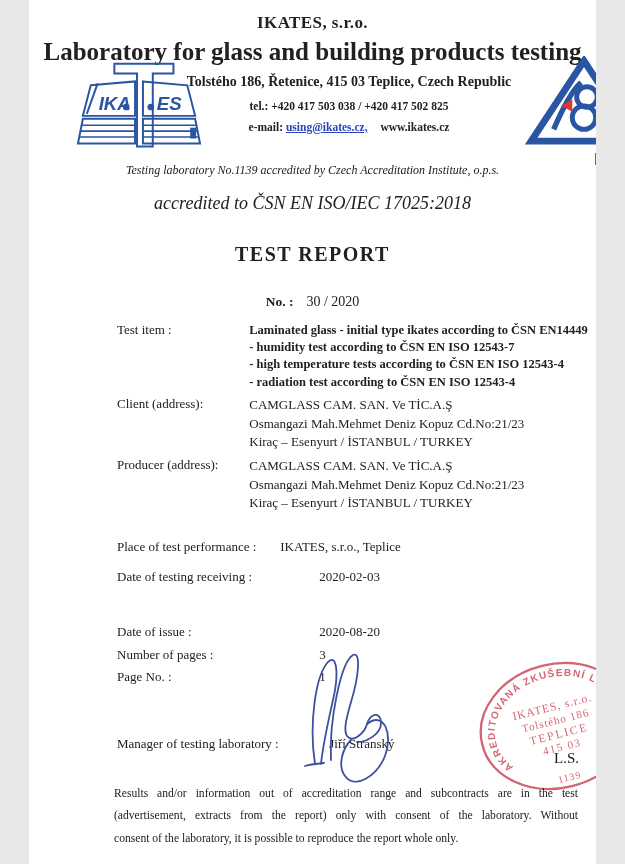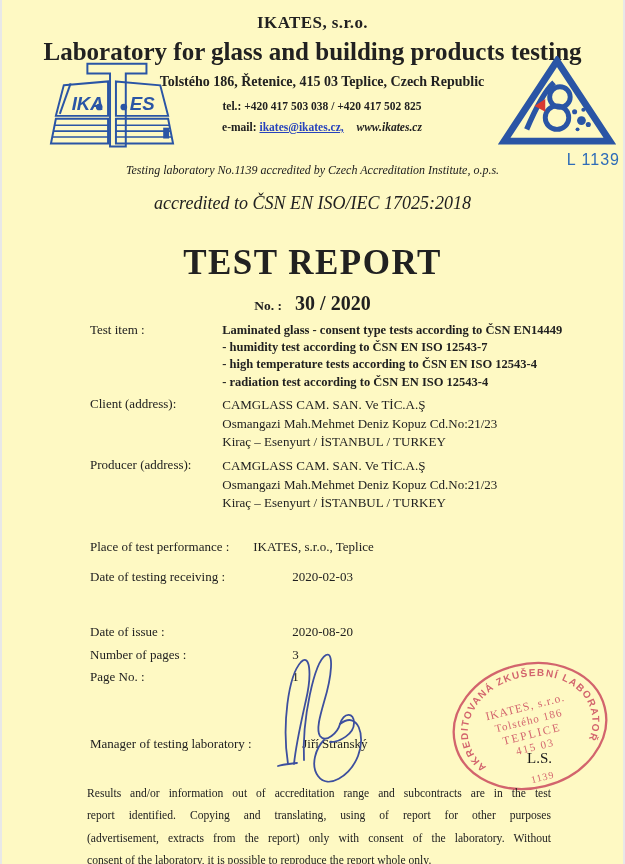--- a/index.html
+++ b/index.html
@@ -1,45 +1,45 @@
 <!DOCTYPE html>
 <html><head>
 <meta charset="utf-8">
 <style>
   * { margin:0; padding:0; box-sizing:border-box; }
   body { background:#e8e8e8; font-family:"Liberation Serif", serif; }
   .page {
-    position:relative; width:621px; height:864px; margin:0 auto;
-    background:#fef9c3; color:#212121; overflow:hidden;
+    position:relative; width:567px; height:864px; margin:0 auto;
+    background:#ffffff; color:#212121; overflow:hidden;
     font-family:"Liberation Serif", serif;
   }
   .center { position:absolute; left:0; right:0; text-align:center; }
 
   
   .company   { top:13px;  font-size:17px; font-weight:bold; letter-spacing:.4px; }
   .subtitle  { top:38px;  font-size:25px; font-weight:bold; }
   .contact   { position:absolute; left:150px; top:74px; width:340px; text-align:center; font-weight:bold; }
   .contact-addr { font-size:14px; }
   .contact-tel  { font-size:11.5px; margin-top:10px; }
   .contact-mail { font-size:11.5px; margin-top:9px; }
   .email-link { color:#2743bd; text-decoration:underline; cursor:pointer; }
-  .website { margin-left:10px;font-style:italic; }
+  .website { margin-left:10px; }
 
   .logo-left  { position:absolute; left:46px; top:60px; }
   .logo-right { position:absolute; left:492px; top:56px; width:126px; text-align:right; }
   .cia-label  { color:#2e6cb8; font-family:"Liberation Sans", sans-serif; font-size:16px;
                 letter-spacing:1px; margin-top:1px; }
 
   .accr1 { top:163px; font-style:italic; font-size:12px; }
   .accr2 { top:193px; font-style:italic; font-size:18px; }
 
-  .title { top:243px; font-size:35px; font-weight:bold; letter-spacing:1.5px; }
+  .title { top:243px; font-size:20px; font-weight:bold; letter-spacing:1.5px; }
   .repno { top:292px; }
   .no-label { font-size:13.5px; font-weight:bold; }
-  .no-value { font-size:20px; font-weight:bold; margin-left:9px; }
+  .no-value { font-size:14px; font-weight:normal; margin-left:9px; }
 
   
   .row { position:absolute; left:88px; font-size:13px; }
   .lbl { display:inline-block; vertical-align:top; white-space:nowrap; width:129px; }
   .lbl-place   { width:160px; }
   .lbl-date    { width:199px; }
   .lbl-manager { width:209px; }
   .val { display:inline-block; vertical-align:top; white-space:nowrap; }
   .val-lines div { line-height:18.5px; }
   .bold-lines div { font-weight:bold; font-size:12.5px; line-height:17.2px; }
@@ -60,21 +60,21 @@
 <div class="page">
 
   <div class="center company">IKATES, s.r.o.</div>
   <div class="center subtitle">Laboratory for glass and building products testing</div>
 
   <div class="contact">
     <div class="contact-addr">Tolstého 186, Řetenice, 415 03 Teplice, Czech Republic</div>
     <div class="contact-tel">tel.: +420 417 503 038 / +420 417 502 825</div>
     <div class="contact-mail">
       <span>e-mail:</span>
-      <span class="email-link">ikates@ikates.cz,</span>
+      <span class="email-link">using@ikates.cz,</span>
       <span class="website">www.ikates.cz</span>
     </div>
   </div>
 
   <svg class="logo-left" width="128" height="95" viewBox="0 0 130 95">
     <g stroke="#2a55a5" fill="none" stroke-width="2">
       <path d="M40,3 H100 V13 H79 V87 H63 V13 H40 Z"></path>
       <path d="M16,25 L61,21 V56 H8 Z"></path>
       <path d="M69,21 L114,25 L122,56 H69 Z"></path>
       <path d="M8,59 H61 V84 H3 Z"></path>
@@ -115,21 +115,21 @@
 
   <div class="center title">TEST REPORT</div>
   <div class="center repno">
     <span class="no-label">No. :</span>
     <span class="no-value">30 / 2020</span>
   </div>
 
   <div class="row" style="top:322px">
     <span class="lbl">Test item :</span>
     <span class="val val-lines bold-lines">
-      <div>Laminated glass - consent type tests according to ČSN EN14449</div>
+      <div>Laminated glass - initial type ikates according to ČSN EN14449</div>
       <div>- humidity test according to ČSN EN ISO 12543-7</div>
       <div>- high temperature tests according to ČSN EN ISO 12543-4</div>
       <div>- radiation test according to ČSN EN ISO 12543-4</div>
     </span>
   </div>
 
   <div class="row" style="top:396px">
     <span class="lbl">Client (address):</span>
     <span class="val val-lines">
       <div>CAMGLASS CAM. SAN. Ve TİC.A.Ş</div>
@@ -196,18 +196,17 @@
         <text x="92" y="88" font-size="11.5" letter-spacing="2">TEPLICE</text>
         <text x="92" y="101" font-size="11" letter-spacing="1.5">415 03</text>
         <text x="92" y="132" font-size="10" letter-spacing="1">1139</text>
       </g>
     </g>
   </svg>
   <div class="ls">L.S.</div>
 
   <div class="footer">
     <div>Results and/or information out of accreditation range and subcontracts are in the test</div>
-    <div>report identified. Copying and translating, using of report for other purposes</div>
     <div>(advertisement, extracts from the report) only with consent of the laboratory. Without</div>
     <div>consent of the laboratory, it is possible to reproduce the report whole only.</div>
   </div>
 
 </div>
 
 </body></html>

